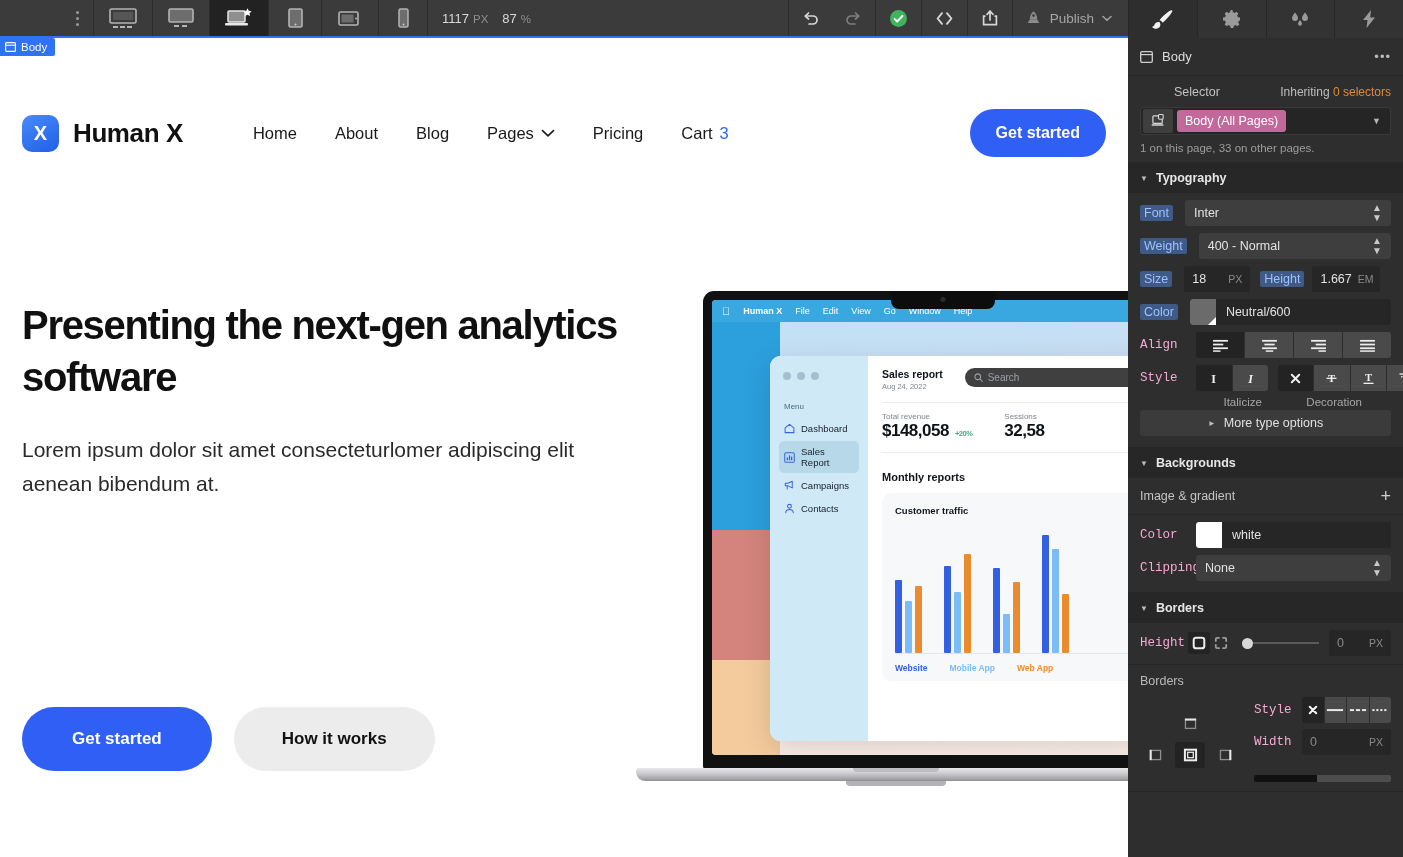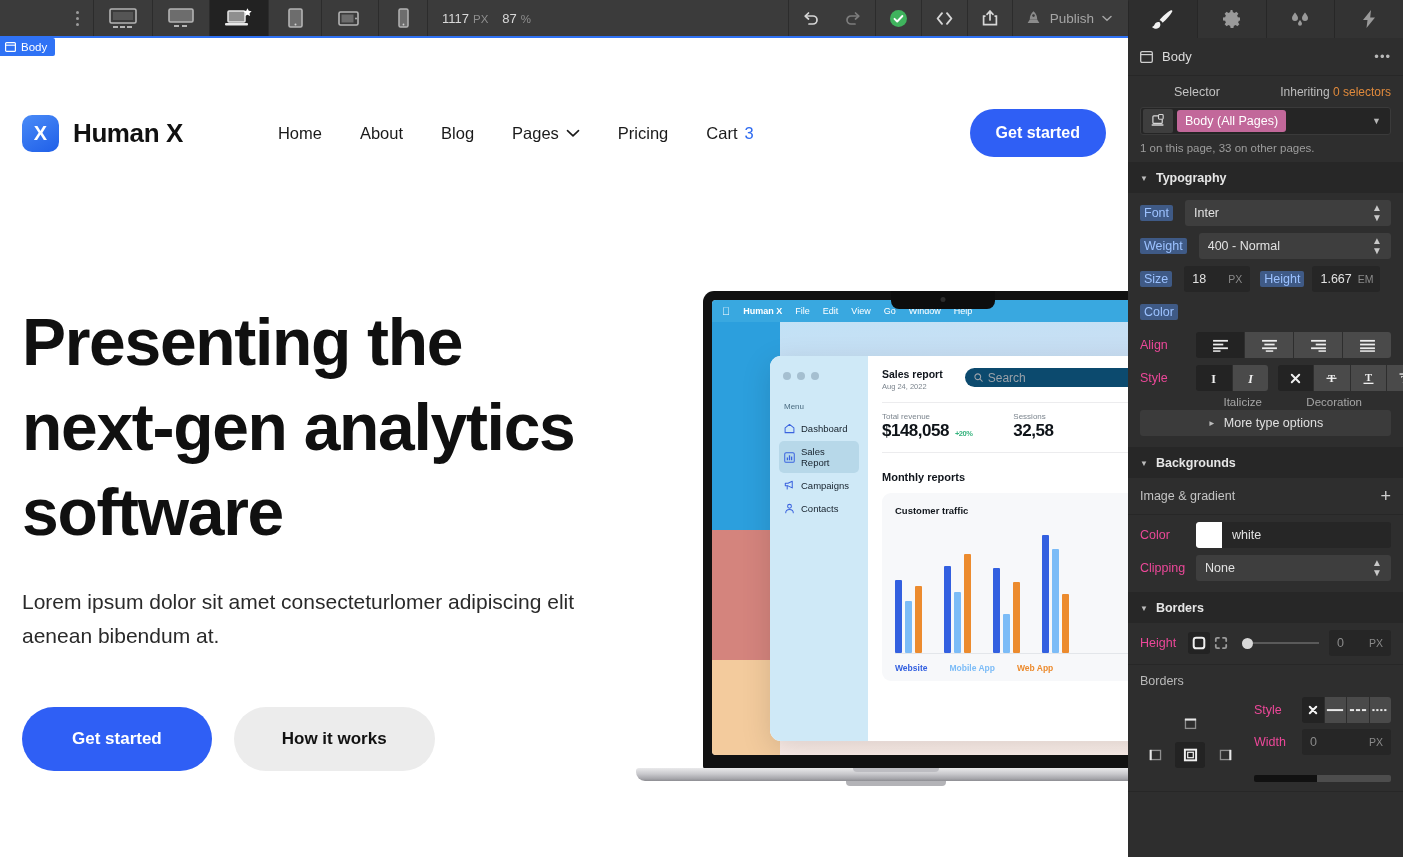--- a/index.html
+++ b/index.html
@@ -53,32 +53,32 @@
     display: flex; align-items: center; padding: 0 22px;
   }
   .brand { display: flex; align-items: center; gap: 14px; }
   .brand-logo {
     width: 37px; height: 37px; border-radius: 10px;
     background: linear-gradient(150deg, #4a8bf7 0%, #1f5fe8 100%);
     display: flex; align-items: center; justify-content: center;
     color: #fff; font-size: 20px; font-weight: bold; line-height: 1;
   }
   .brand-name { font-size: 26px; font-weight: bold; color: #111; letter-spacing: -0.4px; }
-  .nav-links { display: flex; align-items: center; gap: 38px; margin-left: 95px; }
+  .nav-links { display: flex; align-items: center; gap: 38px; margin-left: 70px; }
   .nav-link { font-size: 16.5px; color: #1a1a1a; cursor: pointer; display: flex; align-items: center; gap: 7px; }
   .nav-link .cartnum { color: #2f6bf0; font-weight: 500; }
   .nav-cta {
     margin-left: auto; background: #2f5ff5; color: #fff; font-weight: bold;
     font-size: 16px; border: none; border-radius: 28px; padding: 15px 26px; cursor: pointer;
   }
 
   
   .hero-text { position: absolute; left: 22px; top: 262px; width: 600px; }
   .hero-h1 {
-    font-size: 66px; line-height: 1.29; font-weight: bold; color: #101010; letter-spacing: -1.3px;
+    font-size: 40px; line-height: 1.29; font-weight: bold; color: #101010; letter-spacing: -1.3px;
   }
   .hero-p { margin-top: 30px; font-size: 21px; line-height: 1.62; color: #2a2a2a; }
   .hero-btns { position: absolute; left: 22px; top: 669px; display: flex; gap: 22px; }
   .btn-primary {
     background: #2f5ff5; color: #fff; font-weight: bold; font-size: 17px;
     border: none; border-radius: 40px; padding: 22px 50px; cursor: pointer;
   }
   .btn-secondary {
     background: #ececec; color: #111; font-weight: bold; font-size: 17px;
     border: none; border-radius: 40px; padding: 22px 48px; cursor: pointer;
@@ -124,25 +124,25 @@
     display: flex; align-items: center; gap: 6px; font-size: 9.5px; color: #15202b;
     padding: 5px 5px; border-radius: 5px; margin-bottom: 2px; cursor: pointer;
   }
   .menu-item.active { background: #b7d8e9; }
   .menu-item svg { flex: none; }
   .dash-main { flex: 1; padding: 12px 14px; position: relative; overflow: hidden; }
   .dash-head { display: flex; align-items: flex-start; gap: 22px; }
   .dh-title { font-size: 10.5px; font-weight: bold; color: #10151c; }
   .dh-date { font-size: 7.5px; color: #7c858e; margin-top: 2px; }
   .dh-search {
-    background: #0c4a6e; border-radius: 12px; height: 19px; flex: 1;
-    display: flex; align-items: center; gap: 5px; padding: 0 9px; font-size: 12px; color: #9aa1a9;
+    background: #404040; border-radius: 12px; height: 19px; flex: 1;
+    display: flex; align-items: center; gap: 5px; padding: 0 9px; font-size: 10px; color: #9aa1a9;
   }
   .divline { height: 1px; background: #ececee; margin: 11px 0 9px; }
-  .stats { display: flex; gap: 41px; }
+  .stats { display: flex; gap: 32px; }
   .stat-lbl { font-size: 8px; color: #7c858e; }
   .stat-val { font-size: 17px; font-weight: bold; color: #0e1318; letter-spacing: -.5px; display: flex; align-items: baseline; gap: 6px; }
   .stat-val .delta { font-size: 7.5px; font-weight: bold; color: #36b37e; }
   .mr-title { font-size: 11px; font-weight: bold; color: #10151c; margin: 18px 0 10px; }
   .chart-card { background: #f7f8fa; border-radius: 9px; padding: 12px 13px 8px; }
   .chart-title { font-size: 9.5px; font-weight: bold; color: #11161c; margin-bottom: 8px; }
   .plot { height: 130px; display: flex; align-items: flex-end; gap: 22px; border-bottom: 1px solid #e3e6ea; padding-bottom: 0; }
   .grp { display: flex; align-items: flex-end; gap: 3px; }
   .bar { width: 7px; border-radius: 1px; }
   .legend { display: flex; gap: 22px; margin-top: 9px; font-size: 8.5px; font-weight: bold; }
@@ -187,21 +187,21 @@
 
   .sec-head {
     height: 30px; display: flex; align-items: center; gap: 8px; padding: 0 12px;
     background: #272727; font-size: 12.5px; font-weight: bold; color: #e6e6e6; cursor: pointer;
   }
   .caret { font-size: 8px; color: #bcbcbc; }
   .sec-body { padding: 7px 12px 9px; border-bottom: 1px solid #272727; }
   .frow { display: flex; align-items: center; margin-bottom: 7px; min-height: 26px; }
   .flabel { width: 56px; font-size: 12.5px; color: #b9b9b9; flex: none; }
   .flabel.hl { background: #3f5a86; color: #9cc2ff; border-radius: 2px; padding: 1px 4px; width: auto; margin-right: 12px; }
-  .flabel.plain { color: #ec4899; }
+  .flabel.plain { color: #f9a8d4; font-family: Liberation Mono, monospace; }
   .ctl {
     flex: 1; background: #3e3e3e; border: none; border-radius: 3px; height: 26px;
     display: flex; align-items: center; padding: 0 9px; color: #e2e2e2; font-size: 12.5px;
   }
   .stepper { margin-left: auto; color: #c9c9c9; font-size: 10px; line-height: 1; }
   .num-box {
     background: #262626; border-radius: 3px; height: 26px; display: flex; align-items: center;
     padding: 0 8px; color: #e2e2e2; font-size: 12.5px; gap: 6px;
   }
   .num-box .u { margin-left: auto; color: #8a8a8a; font-size: 10.5px; }
@@ -649,20 +649,24 @@
           <span class="u">PX</span>
         </span>
         <span class="flabel hl" style="margin-left:10px;margin-right:8px">Height</span>
         <span class="num-box" style="width:68px">
           <span>1.667</span>
           <span class="u">EM</span>
         </span>
       </div>
       <div class="frow">
         <span class="flabel hl">Color</span>
+        <span class="colorfield">
+          <span class="sw" id="typeSwatch" style="background: rgb(107, 107, 107);"></span>
+          <span class="cname">Neutral/600</span>
+        </span>
       </div>
       <div class="frow">
         <span class="flabel plain">Align</span>
         <span class="segbtns">
           <span class="seg on r-first">
             <svg width="17" height="13" viewBox="0 0 18 14">
                 <rect x="1" y="1" width="16" height="1.9" fill="#eee"></rect>
                 <rect x="1" y="5" width="11" height="1.9" fill="#eee"></rect>
                 <rect x="1" y="9" width="16" height="1.9" fill="#eee"></rect>
                 <rect x="1" y="12.2" width="8" height="1.6" fill="#eee"></rect>

